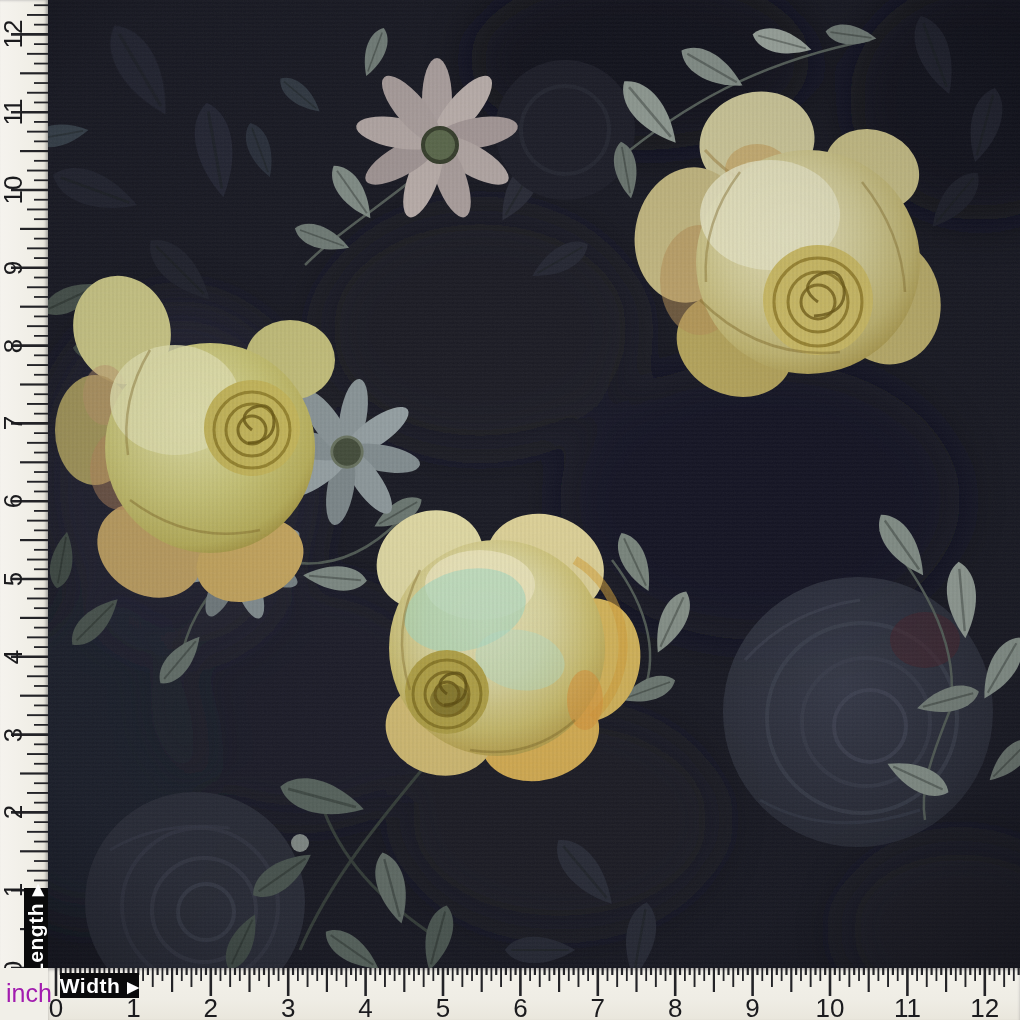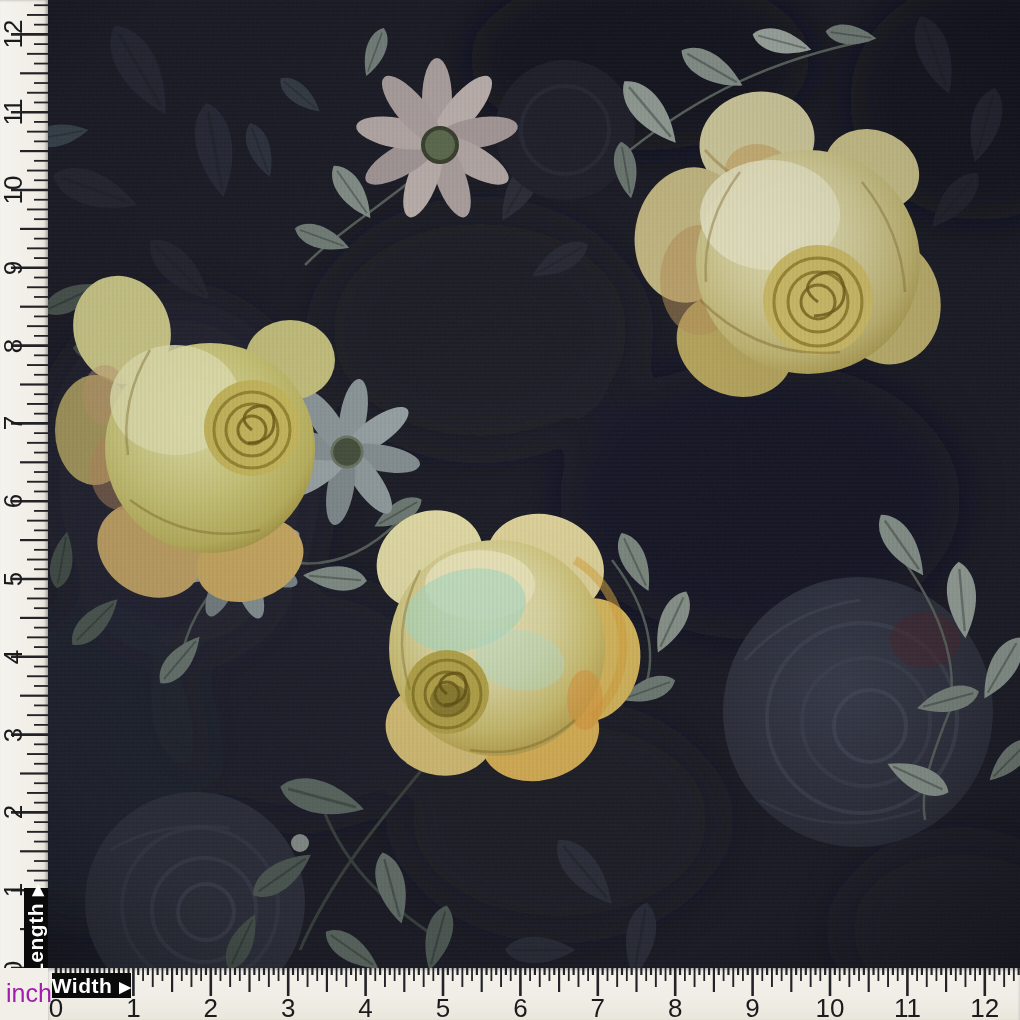--- a/index.html
+++ b/index.html
@@ -20,21 +20,21 @@
   .num{position:absolute;color:#1b1b1e;font-size:26px;line-height:26px;
        font-family:"Liberation Sans",sans-serif;}
   .hnum{width:44px;text-align:center;top:27px;}
   .vnum{width:26px;height:26px;display:flex;align-items:center;justify-content:center;
         transform:rotate(-90deg);left:0px;}
 
   .badge{position:absolute;background:#0a0a0b;color:#fff;display:flex;
          align-items:center;justify-content:center;gap:7px;
          font-size:21px;font-weight:700;letter-spacing:.5px;}
   .badge .arr{font-size:15px;transform:translateY(1px);}
-  .badge-width{left:4px;top:5px;width:79px;height:25px;}
+  .badge-width{left:12px;top:5px;width:79px;height:25px;}
   .badge-length{left:24px;top:888px;width:24px;height:84px;}
   .badge-length .rot{display:flex;align-items:center;gap:7px;
       transform:rotate(-90deg);white-space:nowrap;}
 
   .corner{position:absolute;left:0;top:968px;width:48px;height:52px;
       background:#f1efe8;overflow:visible;z-index:3;}
   .corner span{position:absolute;left:6px;top:11px;font-size:25px;color:#a21caf;
       white-space:nowrap;}
 </style>
 </head>

